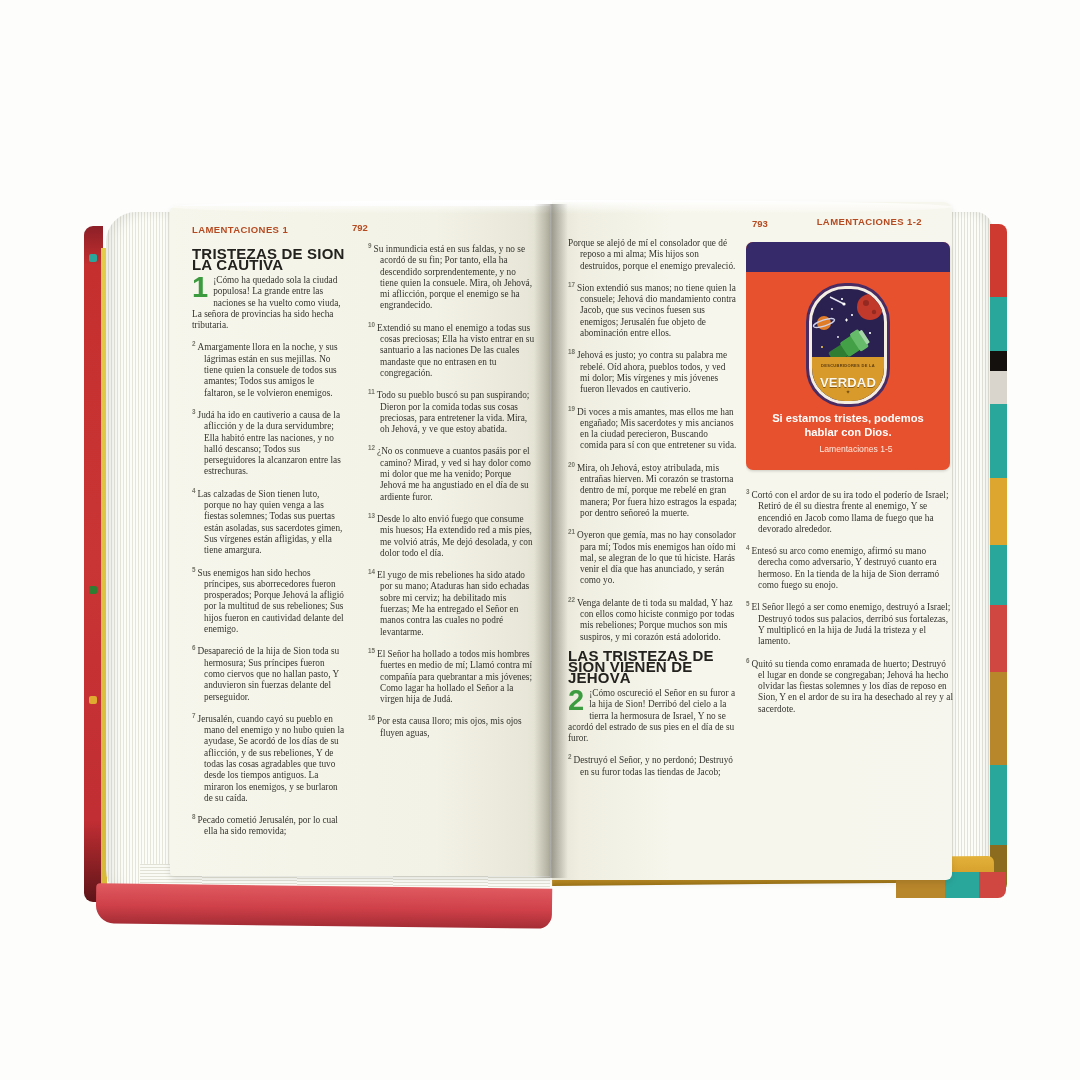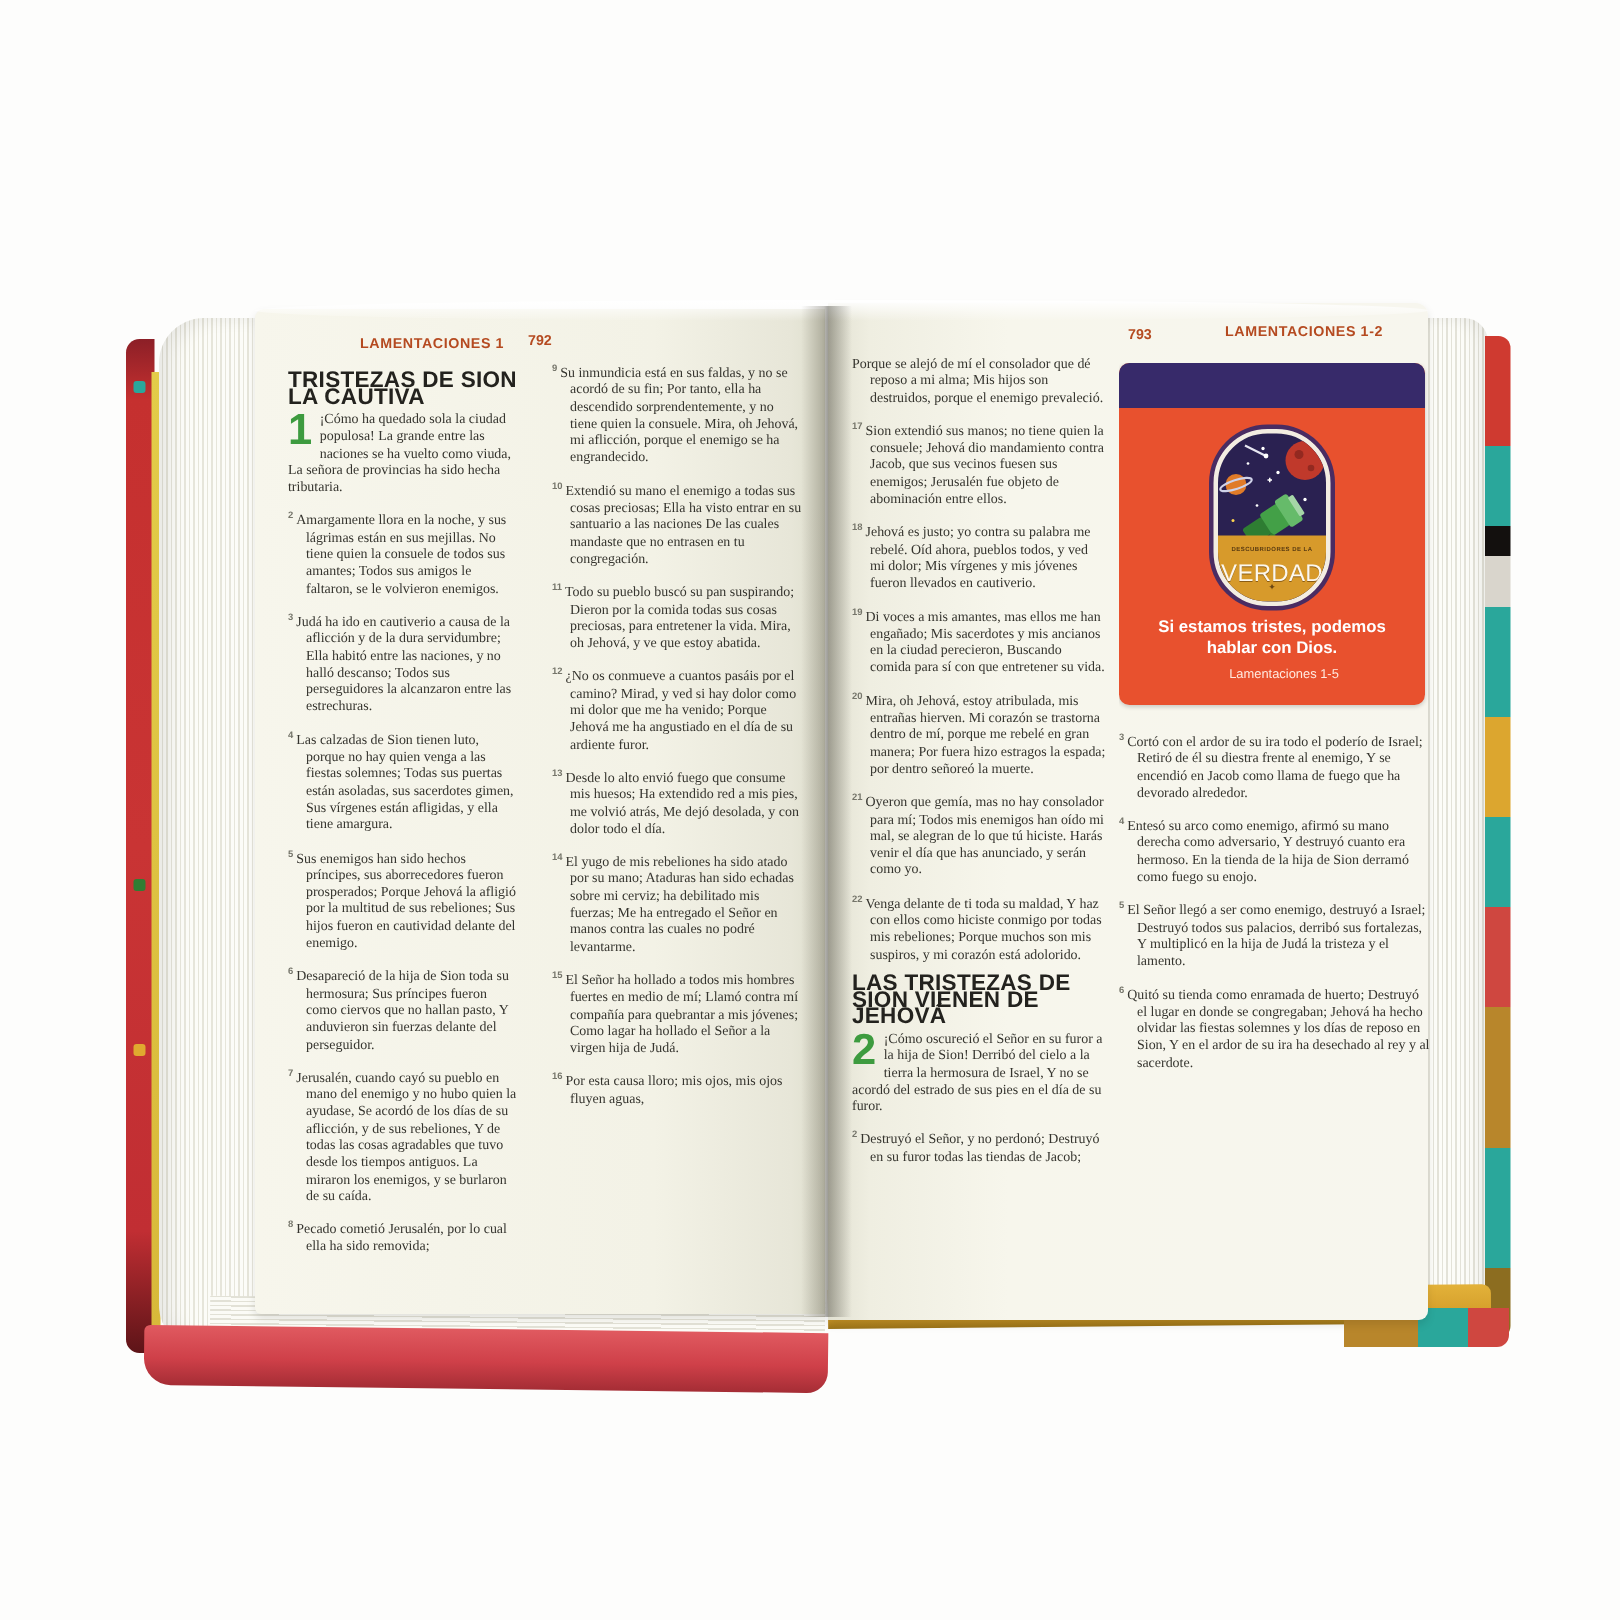--- a/index.html
+++ b/index.html
@@ -60,21 +60,21 @@
     margin:0 0 16px 0;background:#e8512e;box-shadow:0 1px 3px rgba(0,0,0,.18);}
   .card-band{position:absolute;left:0;top:0;width:100%;height:30px;background:#372a6a;}
   .badge{position:absolute;left:50%;top:44px;transform:translateX(-50%);width:72px;height:112px;
     border-radius:36px;background:#2a2151;border:3px solid #f3ede2;overflow:hidden;
     box-shadow:0 0 0 3px #4a2c62;}
   .badge-gold{position:absolute;left:0;bottom:0;width:100%;height:44px;background:#d79a2b;}
   .badge-kicker{position:absolute;left:0;bottom:30px;width:100%;text-align:center;
     font-family:"Liberation Sans",sans-serif;font-weight:bold;font-size:4px;letter-spacing:.3px;
     color:#5b3c12;}
   .badge-title{position:absolute;left:0;bottom:13px;width:100%;text-align:center;
-    font-family:"Liberation Sans",sans-serif;font-weight:normal;font-size:16px;color:#fdf8ee;
+    font-family:"Liberation Sans",sans-serif;font-weight:bold;font-size:13px;color:#fdf8ee;
     text-shadow:0 1px 0 #8a5c14;letter-spacing:.2px;}
   .badge-star{position:absolute;left:0;bottom:3px;width:100%;text-align:center;font-size:6px;color:#6b4713;}
   .card-message{position:absolute;left:8px;top:170px;width:188px;text-align:center;
     font-family:"Liberation Sans",sans-serif;font-weight:bold;font-size:11.2px;line-height:13.5px;color:#ffffff;}
   .card-ref{position:absolute;left:16px;top:202px;width:188px;text-align:center;
     font-family:"Liberation Sans",sans-serif;font-size:8.6px;color:#ffe9de;}
 </style>
 </head>
 <body>
 
@@ -92,21 +92,21 @@
   <div class="abs stack-bottom-left"></div>
   <div class="abs board-left"></div>
   <div class="abs gold-bottom"></div>
   <div class="abs corner-pattern"></div>
 
   <div class="abs page page-left"></div>
   <div class="abs page page-right"></div>
   <div class="abs spine-shadow"></div>
   <div class="abs page-top-sheen"></div>
 
-  <div class="runhead" style="left:192px;top:224px;margin-left:48px;">LAMENTACIONES 1</div>
+  <div class="runhead" style="left:192px;top:224px;">LAMENTACIONES 1</div>
   <div class="pagenum" style="left:352px;top:222px;">792</div>
 
   <div class="pagenum" style="left:752px;top:218px;">793</div>
   <div class="runhead" style="left:790px;top:216px;width:132px;text-align:right;">LAMENTACIONES 1-2</div>
 
   <div class="col" style="left:192px;top:246px;width:153px;height:624px;">
       <div class="sec-heading">TRISTEZAS DE SION LA CAUTIVA</div>
       <div class="verse chapter"><span class="chapnum">1</span><span>¡Cómo ha quedado sola la ciudad populosa! La grande entre las naciones se ha vuelto como viuda, La señora de provincias ha sido hecha tributaria.</span></div>
       <div class="verse"><span class="vnum">2</span><span>Amargamente llora en la noche, y sus lágrimas están en sus mejillas. No tiene quien la consuele de todos sus amantes; Todos sus amigos le faltaron, se le volvieron enemigos.</span></div>
       <div class="verse"><span class="vnum">3</span><span>Judá ha ido en cautiverio a causa de la aflicción y de la dura servidumbre; Ella habitó entre las naciones, y no halló descanso; Todos sus perseguidores la alcanzaron entre las estrechuras.</span></div>

